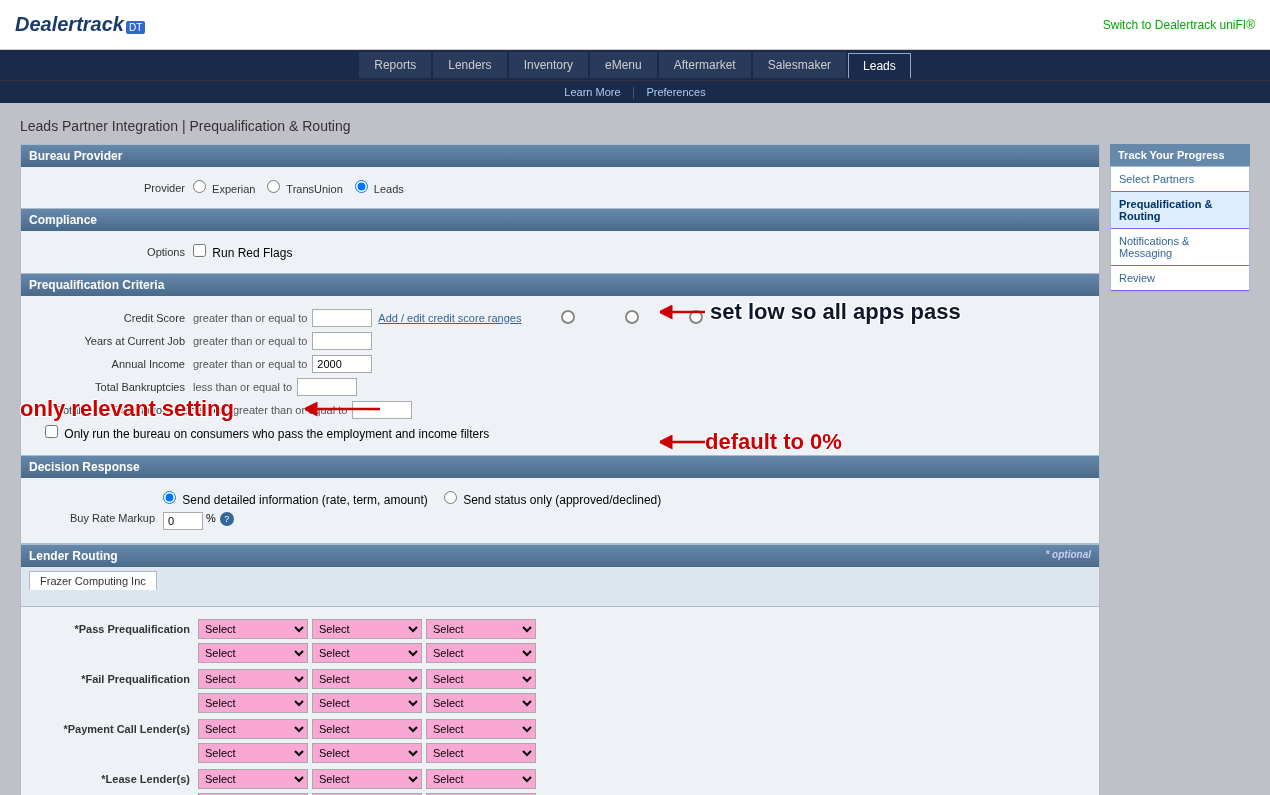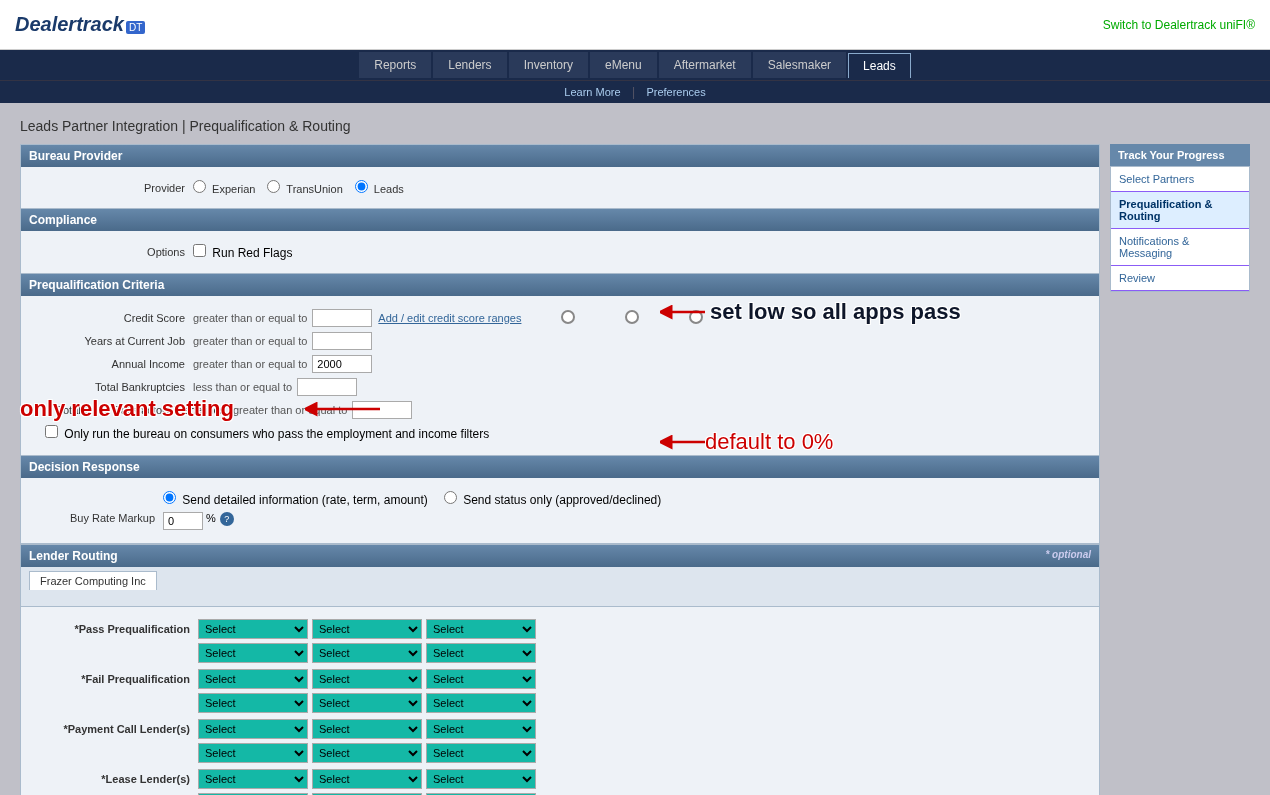--- a/index.html
+++ b/index.html
@@ -73,21 +73,21 @@
     .optional-text { font-size: 10px; color: #cce; font-style: italic; }
     #lender-tab-bar { background: #dde5ee; border-bottom: 1px solid #aabbcc; padding: 4px 8px 16px; }
     .lender-tab { display: inline-block; padding: 3px 10px; background: #fff; border: 1px solid #aabbcc; border-bottom: none; font-size: 11px; cursor: pointer; color: #333; }
     .lender-routing-body { background: #eef2f7; padding: 8px 12px; }
 
     
     .routing-row { display: flex; align-items: center; margin: 4px 0; }
     .routing-label { min-width: 165px; text-align: right; padding-right: 8px; font-size: 11px; color: #333; font-weight: bold; }
     .routing-label-plain { min-width: 165px; text-align: right; padding-right: 8px; font-size: 11px; color: #333; }
 
-    select { font-size: 11px; border: 1px solid #aaa; background: #14b8a6; padding: 2px 2px; width: 110px; }
+    select { font-size: 11px; border: 1px solid #aaa; background: #f9a8d4; padding: 2px 2px; width: 110px; }
 
     .routing-selects { display: flex; gap: 4px; flex-wrap: wrap; }
 
     
     #annotated-area { position: relative; }
 
     
     .logo-dt { font-size: 20px; font-weight: bold; color: #1a3a6a; font-style: italic; }
     .logo-icon { display: inline-block; background: #3366cc; color: #fff; font-size: 10px; padding: 1px 3px; border-radius: 2px; margin-left: 2px; vertical-align: middle; }
 
@@ -343,21 +343,21 @@
             <defs>
                 <marker id="ah2" markerWidth="6" markerHeight="6" refX="3" refY="3" orient="auto">
                   <path d="M0,0 L6,3 L0,6 Z" fill="#cc0000"></path>
                 </marker>
               </defs>
             <line x1="75" y1="10" x2="5" y2="10" stroke="#cc0000" stroke-width="2.5" marker-end="url(#ah2)"></line>
           </svg>
         </div>
 
         <div style="position:absolute; top:285px; left:685px; pointer-events:none;">
-          <span style="color:#cc0000; font-size:22px; font-weight:400; text-shadow:-1px -1px 0 #fff,1px -1px 0 #fff,-1px 1px 0 #fff,1px 1px 0 #fff; white-space:nowrap;">default to 0%</span>
+          <span style="color:#cc0000; font-size:22px; font-weight:700; text-shadow:-1px -1px 0 #fff,1px -1px 0 #fff,-1px 1px 0 #fff,1px 1px 0 #fff; white-space:nowrap;">default to 0%</span>
         </div>
         <div style="position:absolute; top:288px; left:640px; pointer-events:none;">
           <svg width="50" height="20" viewBox="0 0 50 20">
             <defs>
                 <marker id="ah3" markerWidth="6" markerHeight="6" refX="3" refY="3" orient="auto">
                   <path d="M0,0 L6,3 L0,6 Z" fill="#cc0000"></path>
                 </marker>
               </defs>
             <line x1="45" y1="10" x2="5" y2="10" stroke="#cc0000" stroke-width="2.5" marker-end="url(#ah3)"></line>
           </svg>

